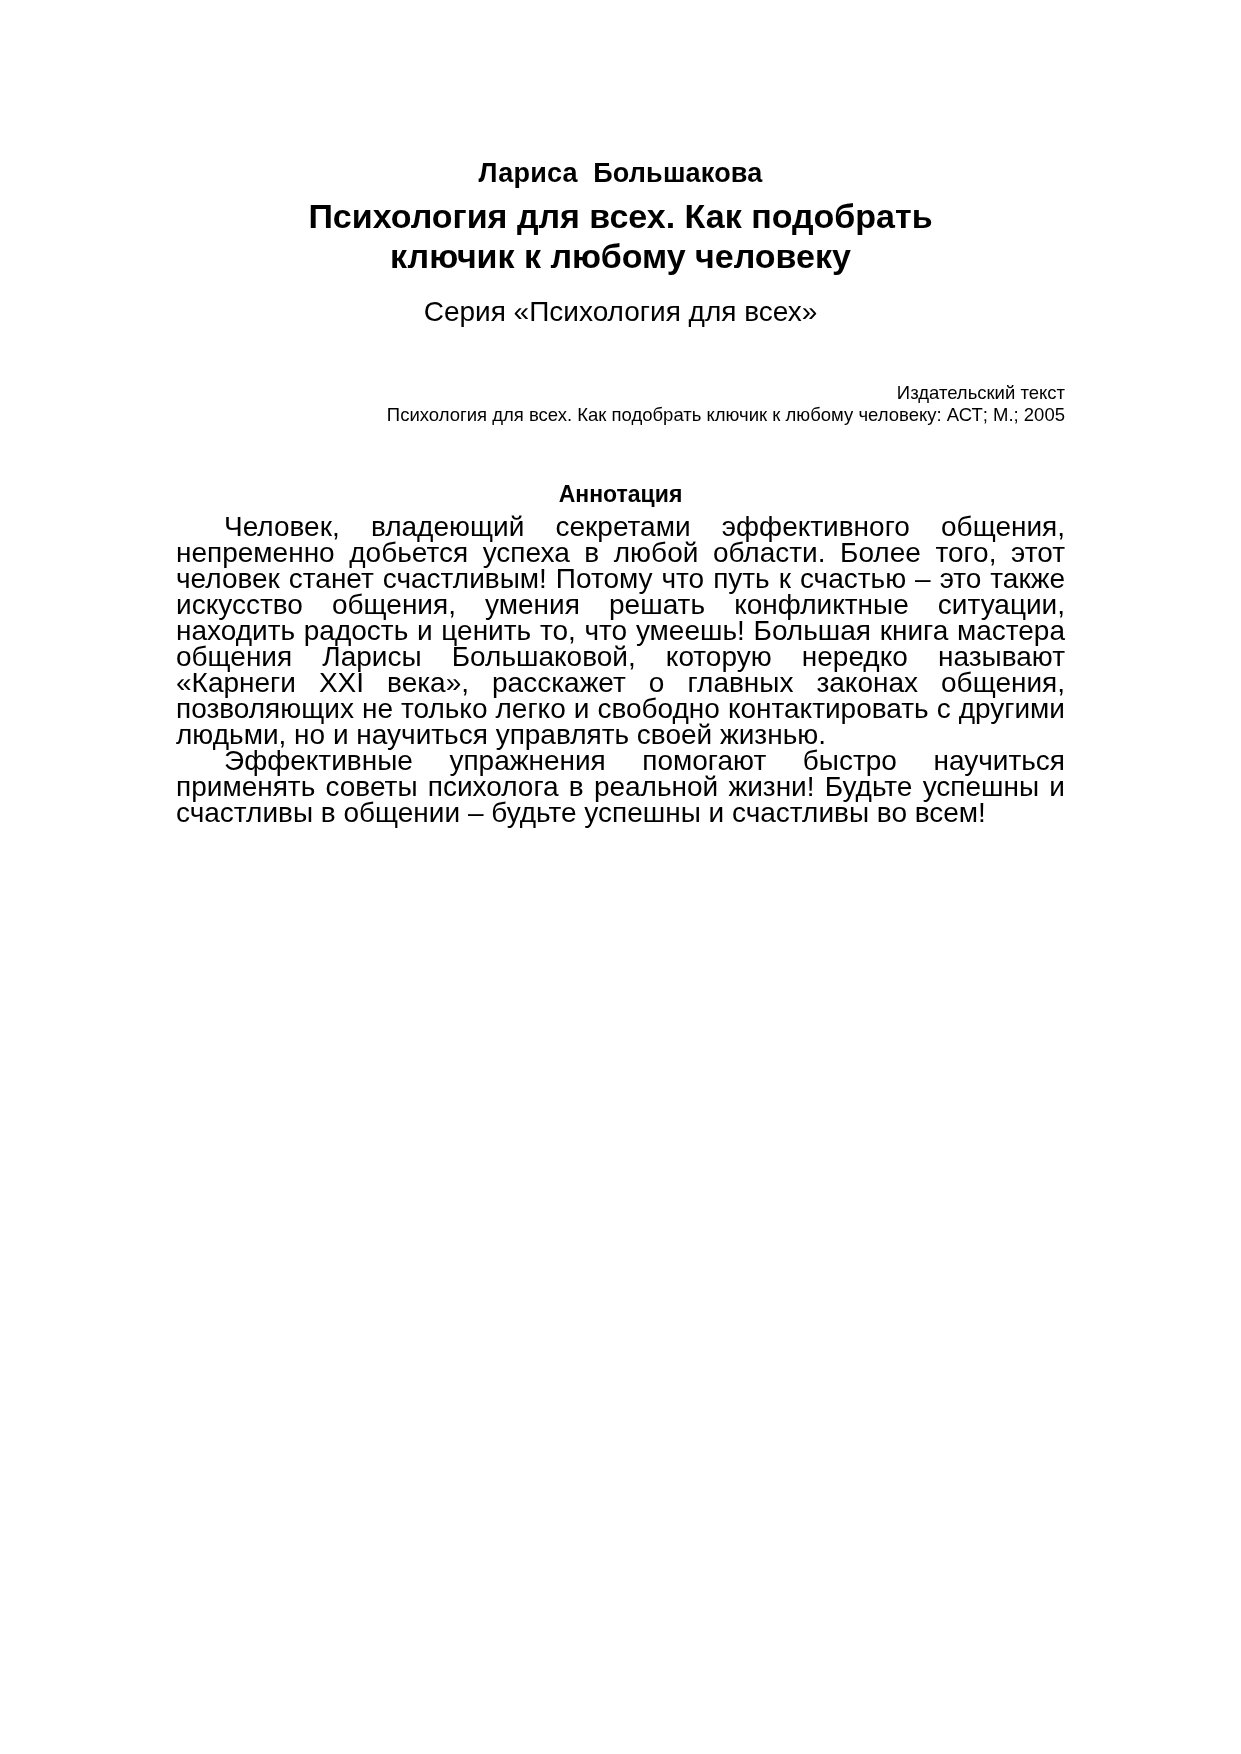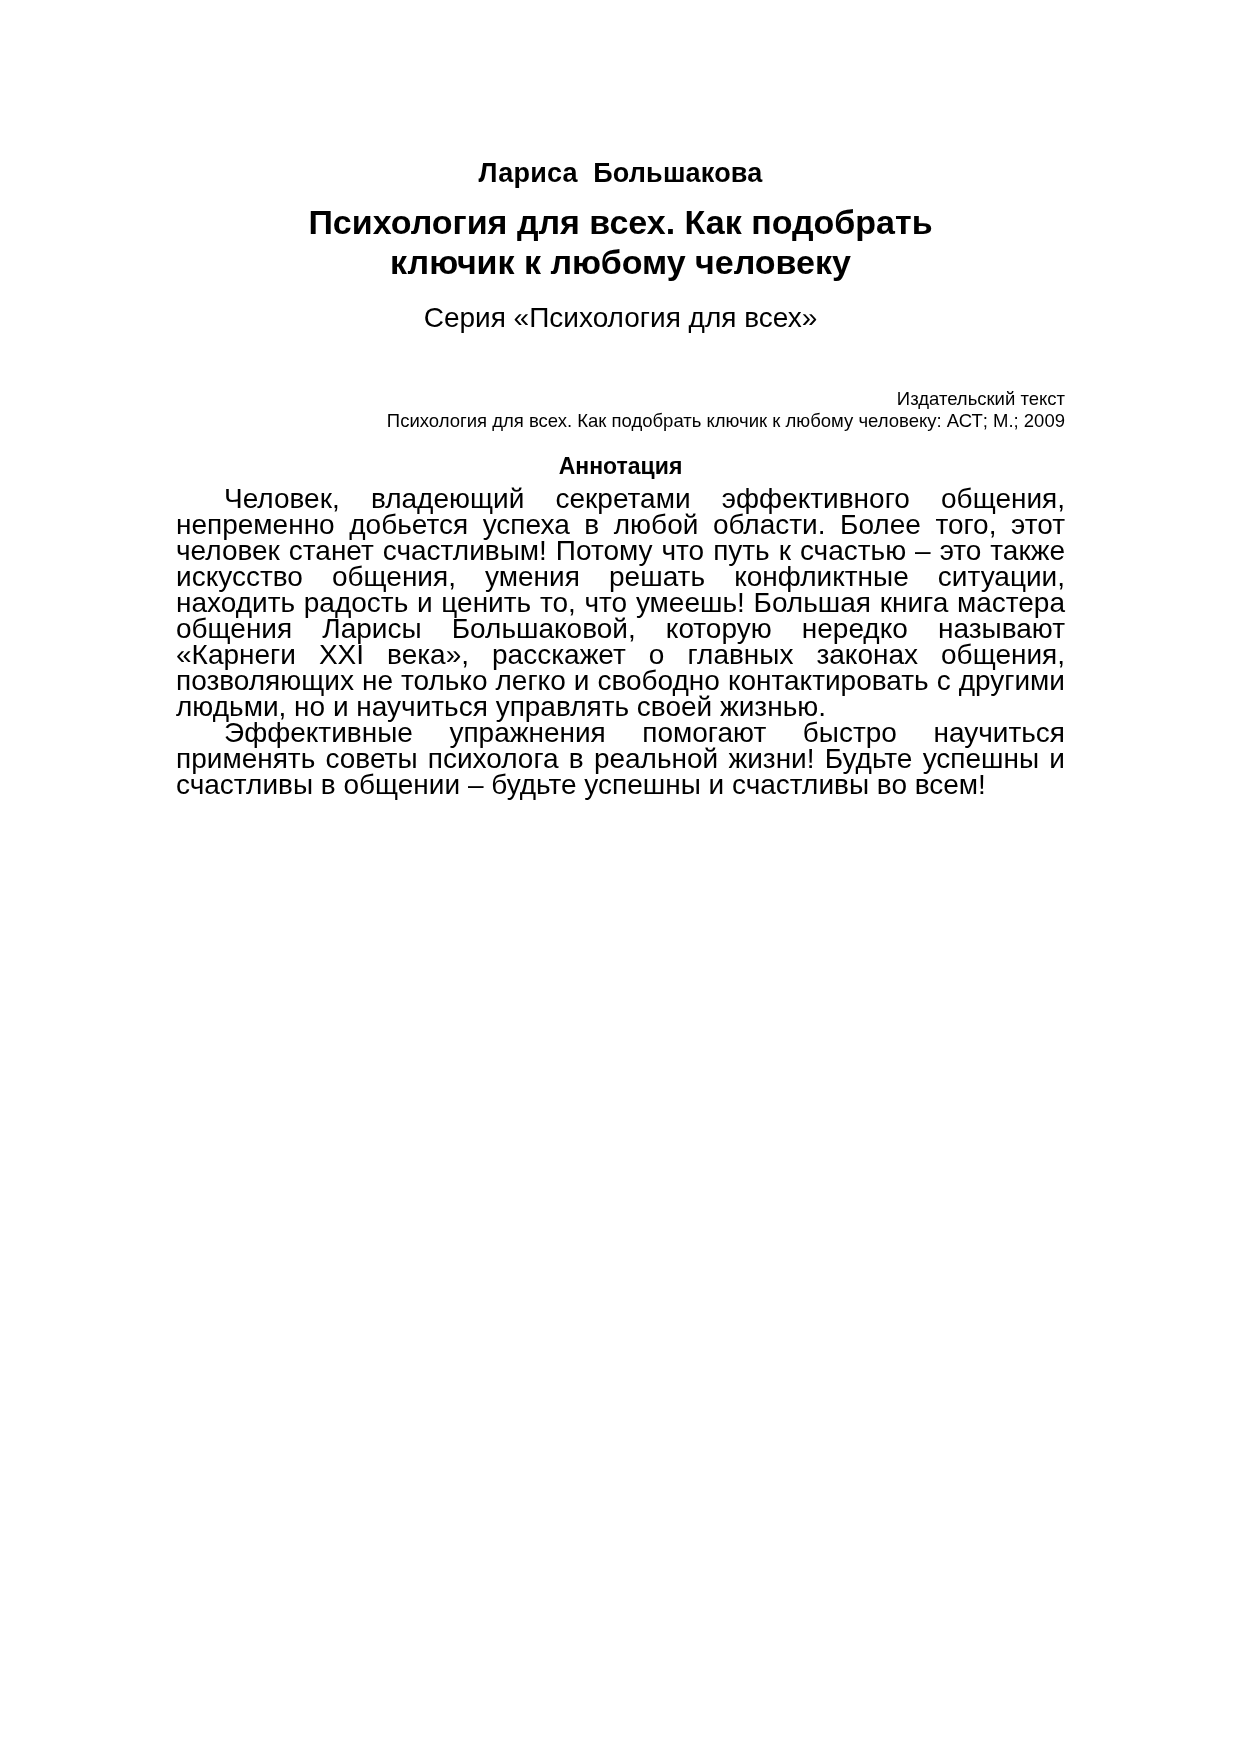--- a/index.html
+++ b/index.html
@@ -27,36 +27,36 @@
     text-align: center;
     white-space: pre-wrap;
     letter-spacing: 0.2px;
   }
   .title {
     font-size: 34px;
     font-weight: bold;
     text-align: center;
     line-height: 1.18;
     max-width: 740px;
-    margin: 13px auto 0 auto;
+    margin: 7px auto 0 auto;
   }
   .series {
     font-size: 28px;
     font-weight: normal;
     text-align: center;
     margin-top: 20px;
   }
   .imprint {
     margin-top: 54px;
     text-align: right;
     font-size: 18.5px;
     line-height: 21.5px;
   }
   .annotation-heading {
-    margin-top: 22px;
+    margin-top: 56px;
     font-size: 23px;
     font-weight: bold;
     text-align: center;
   }
   .annotation {
     margin-top: 6px;
   }
   .annotation p {
     margin: 0;
     font-size: 28px;
@@ -72,21 +72,21 @@
   <div class="content">
 
     <div class="author">Лариса  Большакова</div>
 
     <div class="title">Психология для всех. Как подобрать ключик к любому человеку</div>
 
     <div class="series">Серия «Психология для всех»</div>
 
     <div class="imprint">
       <div>Издательский текст</div>
-      <div>Психология для всех. Как подобрать ключик к любому человеку: АСТ; М.; 2009</div>
+      <div>Психология для всех. Как подобрать ключик к любому человеку: АСТ; М.; 2005</div>
     </div>
 
     <div class="annotation-heading">Аннотация</div>
 
     <div class="annotation">
       <p>Человек, владеющий секретами эффективного общения, непременно добьется успеха в любой области. Более того, этот человек станет счастливым! Потому что путь к счастью – это также искусство общения, умения решать конфликтные ситуации, находить радость и ценить то, что умеешь! Большая книга мастера общения Ларисы Большаковой, которую нередко называют «Карнеги XXI века», расскажет о главных законах общения, позволяющих не только легко и свободно контактировать с другими людьми, но и научиться управлять своей жизнью.</p>
       <p>Эффективные упражнения помогают быстро научиться применять советы психолога в реальной жизни! Будьте успешны и счастливы в общении – будьте успешны и счастливы во всем!</p>
     </div>
 
   </div>

